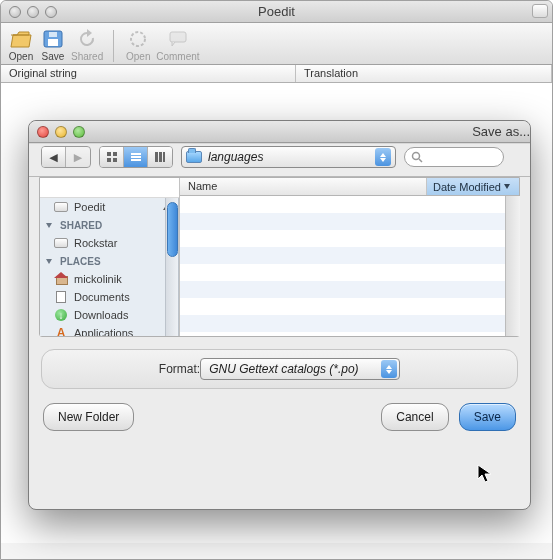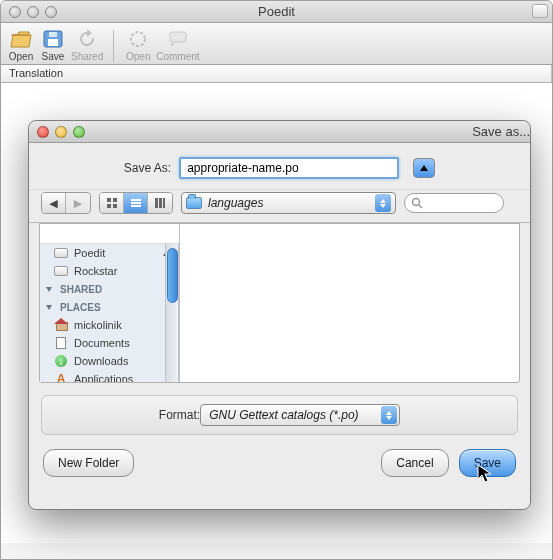--- a/index.html
+++ b/index.html
@@ -68,21 +68,21 @@
   .file-pane { flex:1; position:relative;}
   .file-header { height:18px; background:linear-gradient(#fbfbfb,#e6e6e6); border-bottom:1px solid #b5b5b5; display:flex; font-size:11px; color:#333;}
   .fh-name { flex:1; padding:2px 8px; border-right:1px solid #c5c5c5;}
   .fh-date { width:92px; padding:2px 6px; background:linear-gradient(#c7dff7,#a8cdef); color:#234; display:flex; align-items:center; gap:3px;}
   .fh-date .sorttri{width:0;height:0;border-left:3px solid transparent;border-right:3px solid transparent;border-top:5px solid #345;}
   .stripes { position:absolute; top:18px; left:0; right:0; bottom:0; background:repeating-linear-gradient(#fff 0 17px,#eef3fa 17px 34px);}
   .vscroll { position:absolute; right:-1px; top:18px; bottom:0; width:15px; background:linear-gradient(90deg,#dcdcdc,#f2f2f2); border-left:1px solid #bbb;}
   .sb-scroll { position:absolute; left:125px; top:20px; width:14px; height:138px; background:linear-gradient(90deg,#d8dde3,#eef1f5); border-left:1px solid #bcc3cb; border-right:1px solid #bcc3cb;}
   .sb-thumb { position:absolute; left:1px; top:4px; width:11px; height:55px; border-radius:6px; background:linear-gradient(90deg,#6fb2f0,#3f88d8); border:1px solid #3a77b8;}
 
-  .format-row { display:flex; align-items:center; justify-content:center; margin:12px 12px 0 12px; padding:8px 0; background:linear-gradient(#f3f3f3,#e3e3e3); border:1px solid #c6c6c6; border-radius:6px;}
+  .format-row { display:flex; align-items:center; justify-content:center; margin:12px 12px 0 12px; padding:8px 0; background:linear-gradient(#f3f3f3,#e3e3e3); border:1px solid #c6c6c6; border-radius:13px;}
   .format-row label { font-size:12px; color:#333;}
   .format-popup { display:flex; align-items:center; height:22px; border:1px solid #8a8a8a; border-radius:4px; background:linear-gradient(#fdfdfd,#e3e3e3); padding:0 2px 0 8px; gap:8px; min-width:200px;}
 
   .btn-row { display:flex; align-items:center; padding:14px 14px 0 14px;}
   .push { height:28px; padding:0 14px; border:1px solid #8f8f8f; border-radius:11px; background:linear-gradient(#fefefe,#dedede); font-size:12px; color:#222; display:flex; align-items:center;}
   .push.default { background:linear-gradient(#b7dbff,#4c97e6); border-color:#2f6fb4; color:#0a274a; font-weight:500; box-shadow:inset 0 1px 0 rgba(255,255,255,0.6);}
   .spacer { flex:1;}
   .cursor { position:absolute; right:37px; bottom:25px; pointer-events:none;}
 
   .drive-icon { width:14px; height:10px; background:linear-gradient(#fff,#ddd); border:1px solid #999; border-radius:2px;}
@@ -153,42 +153,36 @@
               <rect x="3" y="3" width="16" height="10" rx="2" fill="#ddd" stroke="#999"></rect>
               <path d="M8 13l-3 4v-4" fill="#ddd" stroke="#999"></path>
             </svg>
         </div>
         <span>Comment</span>
       </div>
     </div>
   </div>
 
   <div class="headers">
+    <div class="col1">Original string</div>
     <div class="col2">Translation</div>
   </div>
   <div class="main-body"></div>
 </div>
 
 <div class="save-dialog">
   <div class="dlg-titlebar">
     <div class="dlg-traffic">
       <div class="dot red"></div>
       <div class="dot yellow"></div>
       <div class="dot green"></div>
     </div>
     <div class="dlg-title">Save as...</div>
   </div>
 
-  <div class="saveas-row">
-    <label>Save As:</label>
-    <input class="text-input" type="text" value="appropriate-name.po" style="">
-    <div class="disclosure">
-      <div class="tri-up"></div>
-    </div>
-  </div>
 
   <div class="nav-row">
     <div class="seg">
       <button>◀</button>
       <button style="opacity:0.4">▶</button>
     </div>
     <div class="seg">
       <button>
           <svg width="12" height="12">
             <rect x="1" y="1" width="4" height="4" fill="#666"></rect>
@@ -230,28 +224,28 @@
   </div>
 
   <div class="browser">
     <div class="sidebar">
       <div class="first-row"></div>
       <div class="sb-row">
         <div class="sb-icon drive-icon"></div>
         <span>Poedit</span>
         <div class="eject"></div>
       </div>
-      <div class="sb-row">
-        <div class="sb-icon drive-icon"></div>
-        <span>Rockstar</span>
-      </div>
       <div class="sb-row head">
           <div class="sb-tri"></div>
           <span>Shared</span>
         </div>
+      <div class="sb-row">
+        <div class="sb-icon drive-icon"></div>
+        <span>Rockstar</span>
+      </div>
       <div class="sb-row head">
           <div class="sb-tri"></div>
           <span>Places</span>
         </div>
       <div class="sb-row">
           <div class="sb-icon">
             <div class="home-icon"></div>
           </div>
           <span>mickolinik</span>
         </div>
@@ -269,20 +263,31 @@
         </div>
       <div class="sb-row">
           <div class="sb-icon">
             <div class="app-icon">A</div>
           </div>
           <span>Applications</span>
         </div>
       <div class="sb-scroll">
           <div class="sb-thumb"></div>
         </div>
+    </div>
+    <div class="file-pane">
+      <div class="file-header">
+        <div class="fh-name">Name</div>
+        <div class="fh-date">
+            <span>Date Modified</span>
+            <div class="sorttri"></div>
+          </div>
+      </div>
+      <div class="stripes"></div>
+      <div class="vscroll"></div>
     </div>
   </div>
 
   <div class="format-row">
     <label>Format:</label>
     <div class="format-popup">
       <span class="popup-label">GNU Gettext catalogs (*.po)</span>
       <div class="popup-arrows">
           <div class="pa-up"></div>
           <div class="pa-dn"></div>

